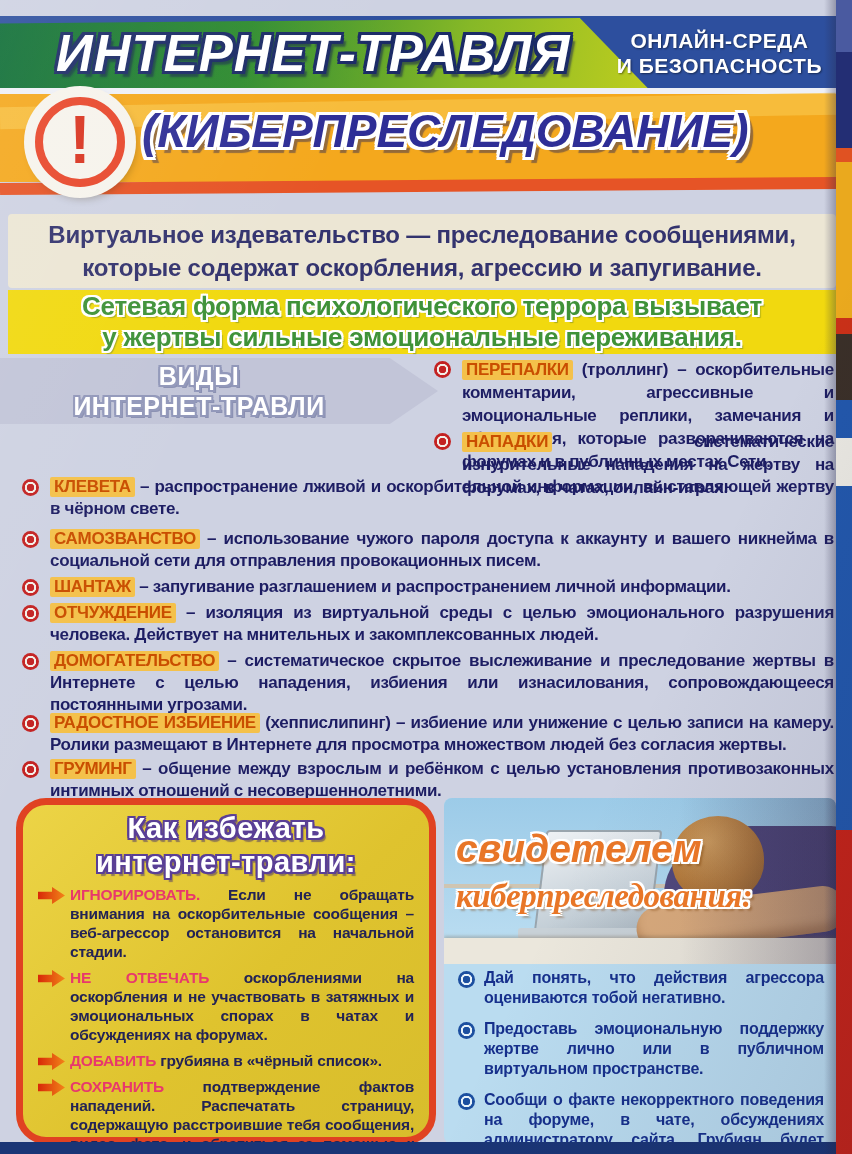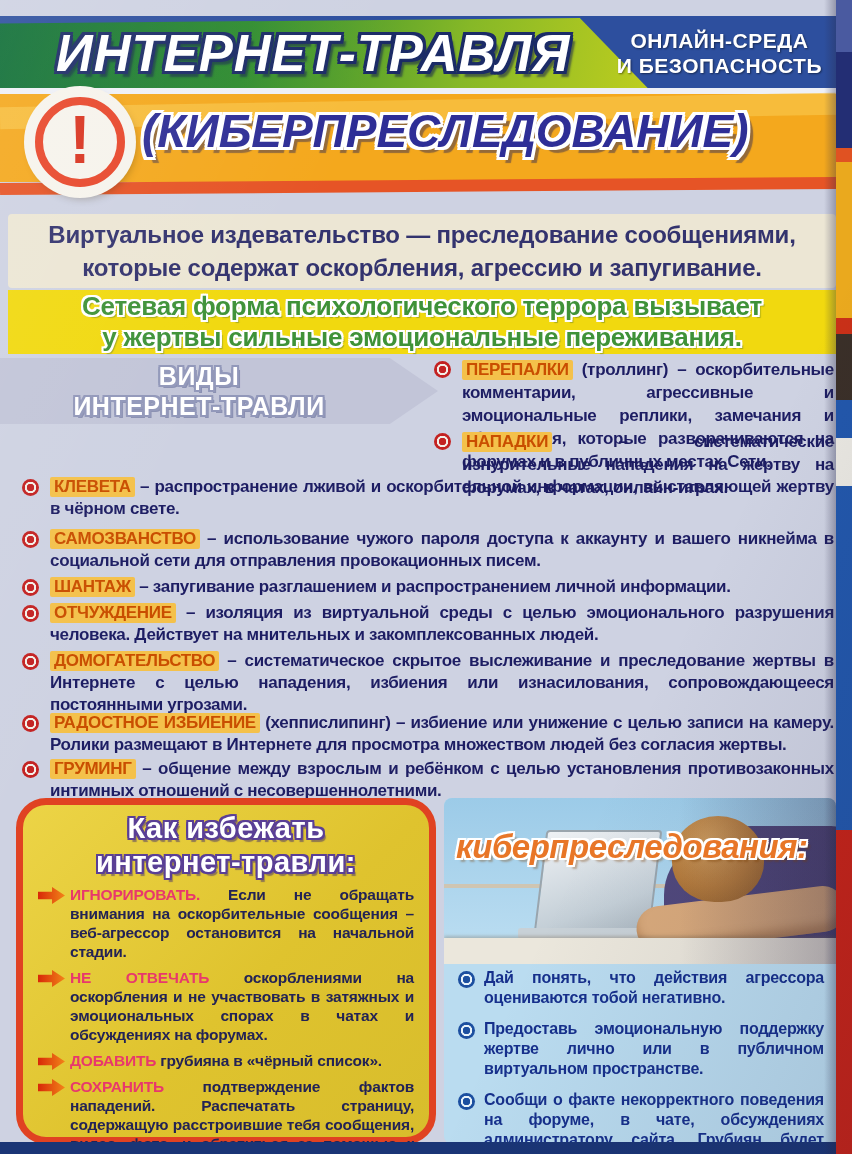--- a/index.html
+++ b/index.html
@@ -89,21 +89,21 @@
   .lap-base{position:absolute;left:74px;top:130px;width:168px;height:11px;background:#c8d1d7;border-radius:3px;}
   .boy-body{position:absolute;right:-18px;top:28px;width:190px;height:150px;background:#50487c;border-radius:46% 12% 0 38%;}
   .boy-arm{position:absolute;left:192px;top:98px;width:210px;height:46px;background:#d9aa7c;border-radius:24px;transform:rotate(-7deg);box-shadow:inset 0 -8px 10px rgba(120,70,30,.35);}
   .boy-head{position:absolute;left:228px;top:18px;width:92px;height:86px;border-radius:50% 50% 46% 46%;
     background:radial-gradient(circle at 40% 30%,#cf9d5e 0%,#b57c3d 55%,#92602c 100%);}
   .photo-shade{position:absolute;right:0;top:0;width:40%;height:100%;background:linear-gradient(90deg,rgba(0,0,0,0),rgba(40,30,60,.28));}
   .wt-title{position:absolute;left:12px;top:26px;font-weight:900;color:#e87627;z-index:3;
     text-shadow:-2px -2px 0 #fff,2px -2px 0 #fff,-2px 2px 0 #fff,2px 2px 0 #fff,
       0 -2px 0 #fff,0 2px 0 #fff,-2px 0 0 #fff,2px 0 0 #fff,4px 4px 2px rgba(120,60,0,.35);}
   .wt-l1,.wt-l2{font-size:39px;line-height:49px;font-style:italic;}
-  .wt-l3{font-size:33px;line-height:46px;font-style:italic;letter-spacing:-.5px;}
+  .wt-l3{font-size:33px;line-height:46px;font-style:italic;letter-spacing:-.5px;font-family:Liberation Serif, serif;}
   .wt-items{position:absolute;left:12px;top:170px;width:368px;}
   .wt-item{position:relative;padding-left:28px;margin-bottom:11px;font-size:16px;line-height:20px;
     color:#16308c;font-weight:bold;text-align:justify;letter-spacing:-.2px;}
   
   .bottom-strip{position:absolute;left:0;top:1142px;width:836px;height:12px;background:#1a3576;}
   .edge-shadow{position:absolute;right:16px;top:0;width:12px;height:100%;
     background:linear-gradient(90deg,rgba(0,0,0,0),rgba(40,40,70,.35));}
   .edge{position:absolute;right:0;top:0;width:16px;height:100%;}
   .seg{position:absolute;left:0;width:16px;}
   .vignette{position:absolute;left:0;top:0;width:100%;height:100%;pointer-events:none;
@@ -223,20 +223,21 @@
       <div class="shelf"></div>
       <div class="lap-screen"></div>
       <div class="lap-base"></div>
       <div class="boy-body"></div>
       <div class="boy-arm"></div>
       <div class="boy-head"></div>
       <div class="desk"></div>
       <div class="photo-shade"></div>
     </div>
     <div class="wt-title">
+      <div class="wt-l2">свидетелем</div>
       <div class="wt-l3">киберпреследования:</div>
     </div>
     <div class="wt-items">
       <div class="wt-item">
         <span class="bbullet"></span>
         <span>Дай понять, что действия агрессора оцениваются тобой негативно.</span>
       </div>
       <div class="wt-item">
         <span class="bbullet"></span>
         <span>Предоставь эмоциональную поддержку жертве лично или в публичном виртуальном пространстве.</span>

